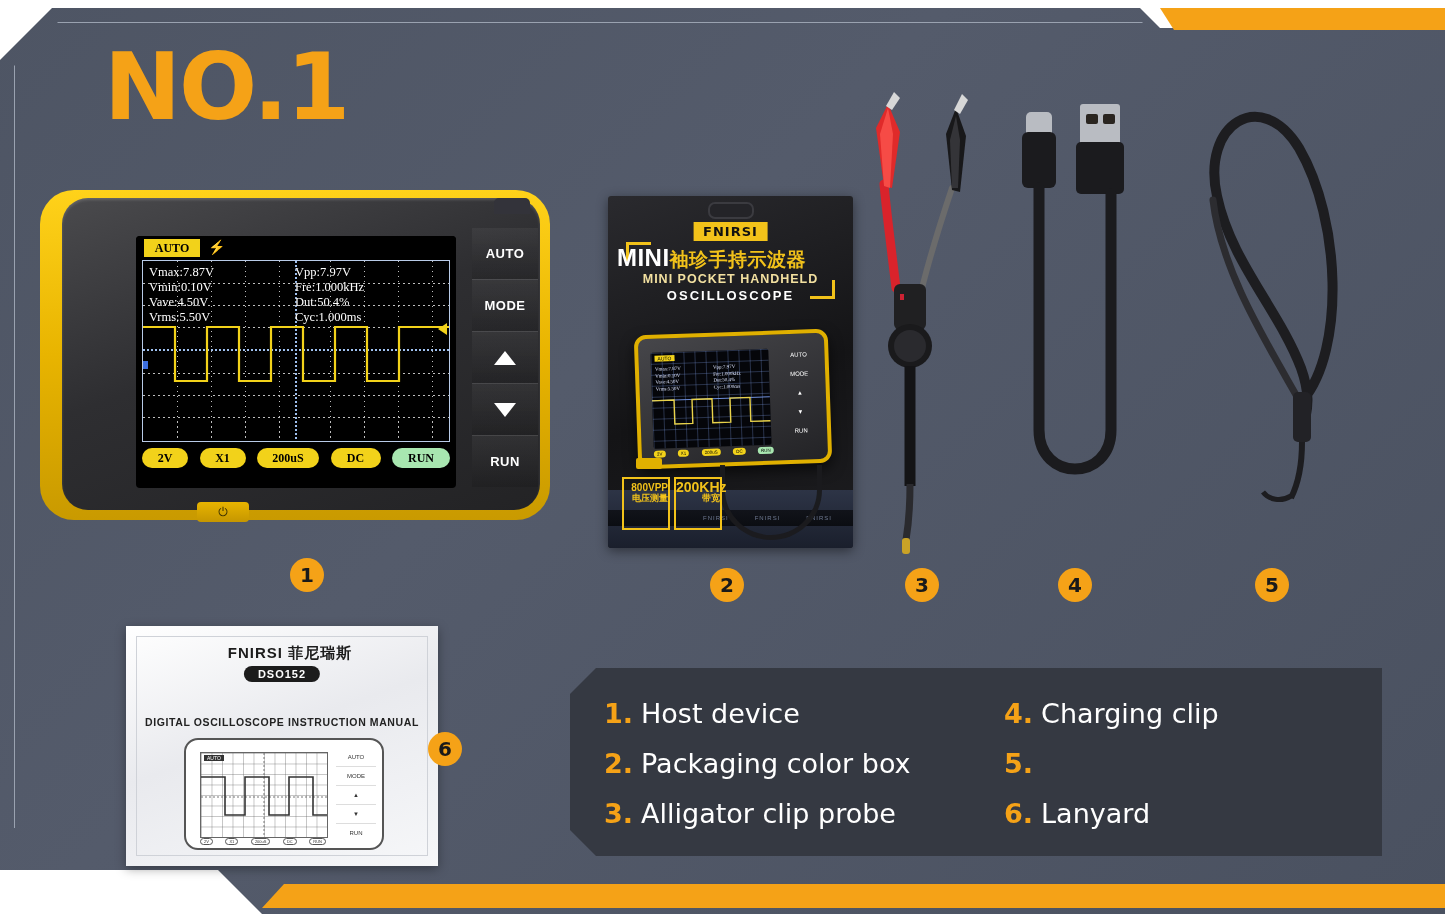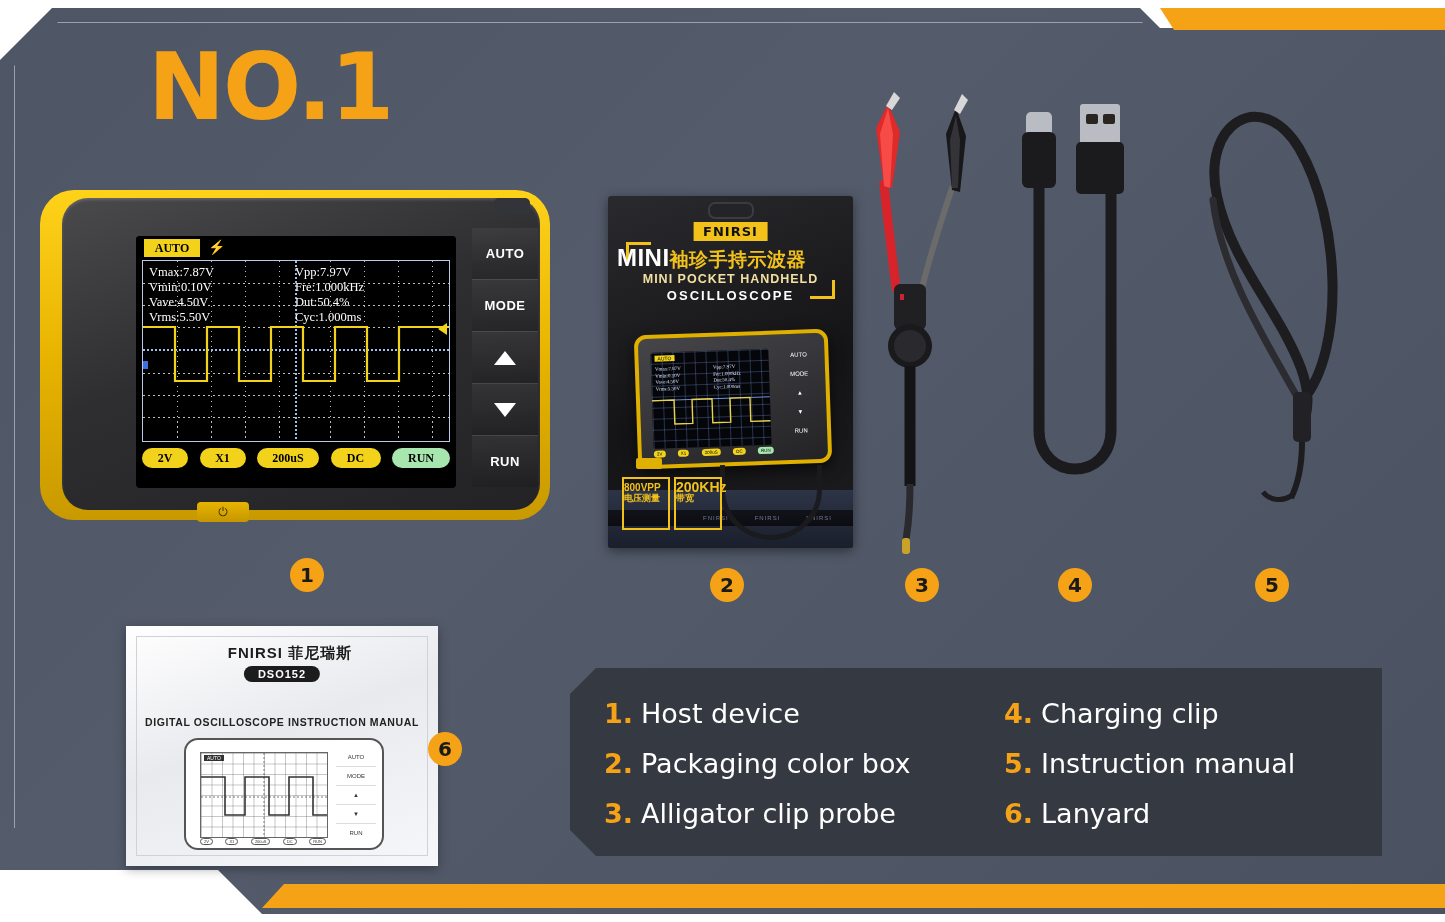--- a/index.html
+++ b/index.html
@@ -36,21 +36,21 @@
     -webkit-clip-path:polygon(0 44px,44px 0,1128px 0,1148px 20px,1410px 20px,1410px 848px,255px 848px,215px 806px,0 806px);
     clip-path:polygon(0 44px,44px 0,1128px 0,1148px 20px,1410px 20px,1410px 848px,255px 848px,215px 806px,0 806px);
     background:transparent;
     pointer-events:none;
   }
 
   
   .headline{position:absolute;left:104px;top:46px;display:flex;align-items:flex-end;}
   .headline .no1{
     font-size:92px;font-weight:bold;color:#f5a217;line-height:0.92;
-    letter-spacing:-2px;font-family:"DejaVu Sans", sans-serif;margin-left:44px;
+    letter-spacing:-2px;font-family:"DejaVu Sans", sans-serif;
   }
   .headline .std{
     font-size:34px;font-weight:bold;color:#ffffff;
     padding-bottom:8px;margin-left:2px;
     font-family:"DejaVu Sans", sans-serif;
   }
 
   
   .device{position:absolute;left:40px;top:186px;width:510px;height:340px;}
   .dev-bumper{
@@ -161,21 +161,21 @@
     background-size:11px 11px;}
   .mini-auto{position:absolute;left:4px;top:3px;background:#f2d21a;color:#000;font-size:5px;padding:0 3px;}
   .mini-txt{position:absolute;color:#dfe6ff;font-size:5px;line-height:6.5px;font-family:"Liberation Serif",serif;}
   .mini-keys{position:absolute;right:5px;top:12px;width:42px;color:#fff;font-size:6px;text-align:center;}
   .mini-keys div{height:19px;line-height:19px;}
   .mini-btns{position:absolute;left:12px;top:112px;width:120px;display:flex;justify-content:space-between;}
   .mini-btns span{font-size:4.5px;background:#f2d21a;color:#000;border-radius:4px;padding:1px 3px;}
   .mini-btns span.run{background:#a8e6b0;}
   .mini-power{position:absolute;left:28px;top:262px;width:26px;height:11px;background:#e0b000;border-radius:2px;}
   .box-badge{position:absolute;bottom:18px;width:44px;height:46px;border:2px solid #f2c21a;
-    color:#f2c21a;font-size:10px;font-weight:bold;text-align:left;line-height:11px;padding-top:3px;}
+    color:#f2c21a;font-size:10px;font-weight:bold;text-align:right;line-height:11px;padding-top:3px;}
   .bb1{left:14px;}
   .bb2{left:66px;}
   .box-strap{position:absolute;left:112px;bottom:8px;width:92px;height:70px;
     border:5px solid #1b1b1e;border-radius:0 0 60% 60%/0 0 80% 80%;border-top:none;opacity:.95;}
   .box-base{position:absolute;left:0;bottom:0;width:245px;height:58px;
     background:linear-gradient(180deg,#2d3446,#1a1f2c);}
   .box-baserow{position:absolute;left:0;bottom:22px;width:245px;height:16px;
     background:linear-gradient(180deg,#11131a,#0b0d12);display:flex;align-items:center;gap:26px;padding-left:95px;
     color:#6f7a92;font-size:6px;letter-spacing:1px;}
 
@@ -492,21 +492,20 @@
       <div class="litem">
         <span class="n">4.</span>
         <span class="t">Charging clip</span>
       </div>
       <div class="litem">
         <span class="n">2.</span>
         <span class="t">Packaging color box</span>
       </div>
       <div class="litem">
         <span class="n">5.</span>
-        <span class="t">Instruction manual</span>
       </div>
       <div class="litem">
         <span class="n">3.</span>
         <span class="t">Alligator clip probe</span>
       </div>
       <div class="litem">
         <span class="n">6.</span>
         <span class="t">Lanyard</span>
       </div>
     </div>

